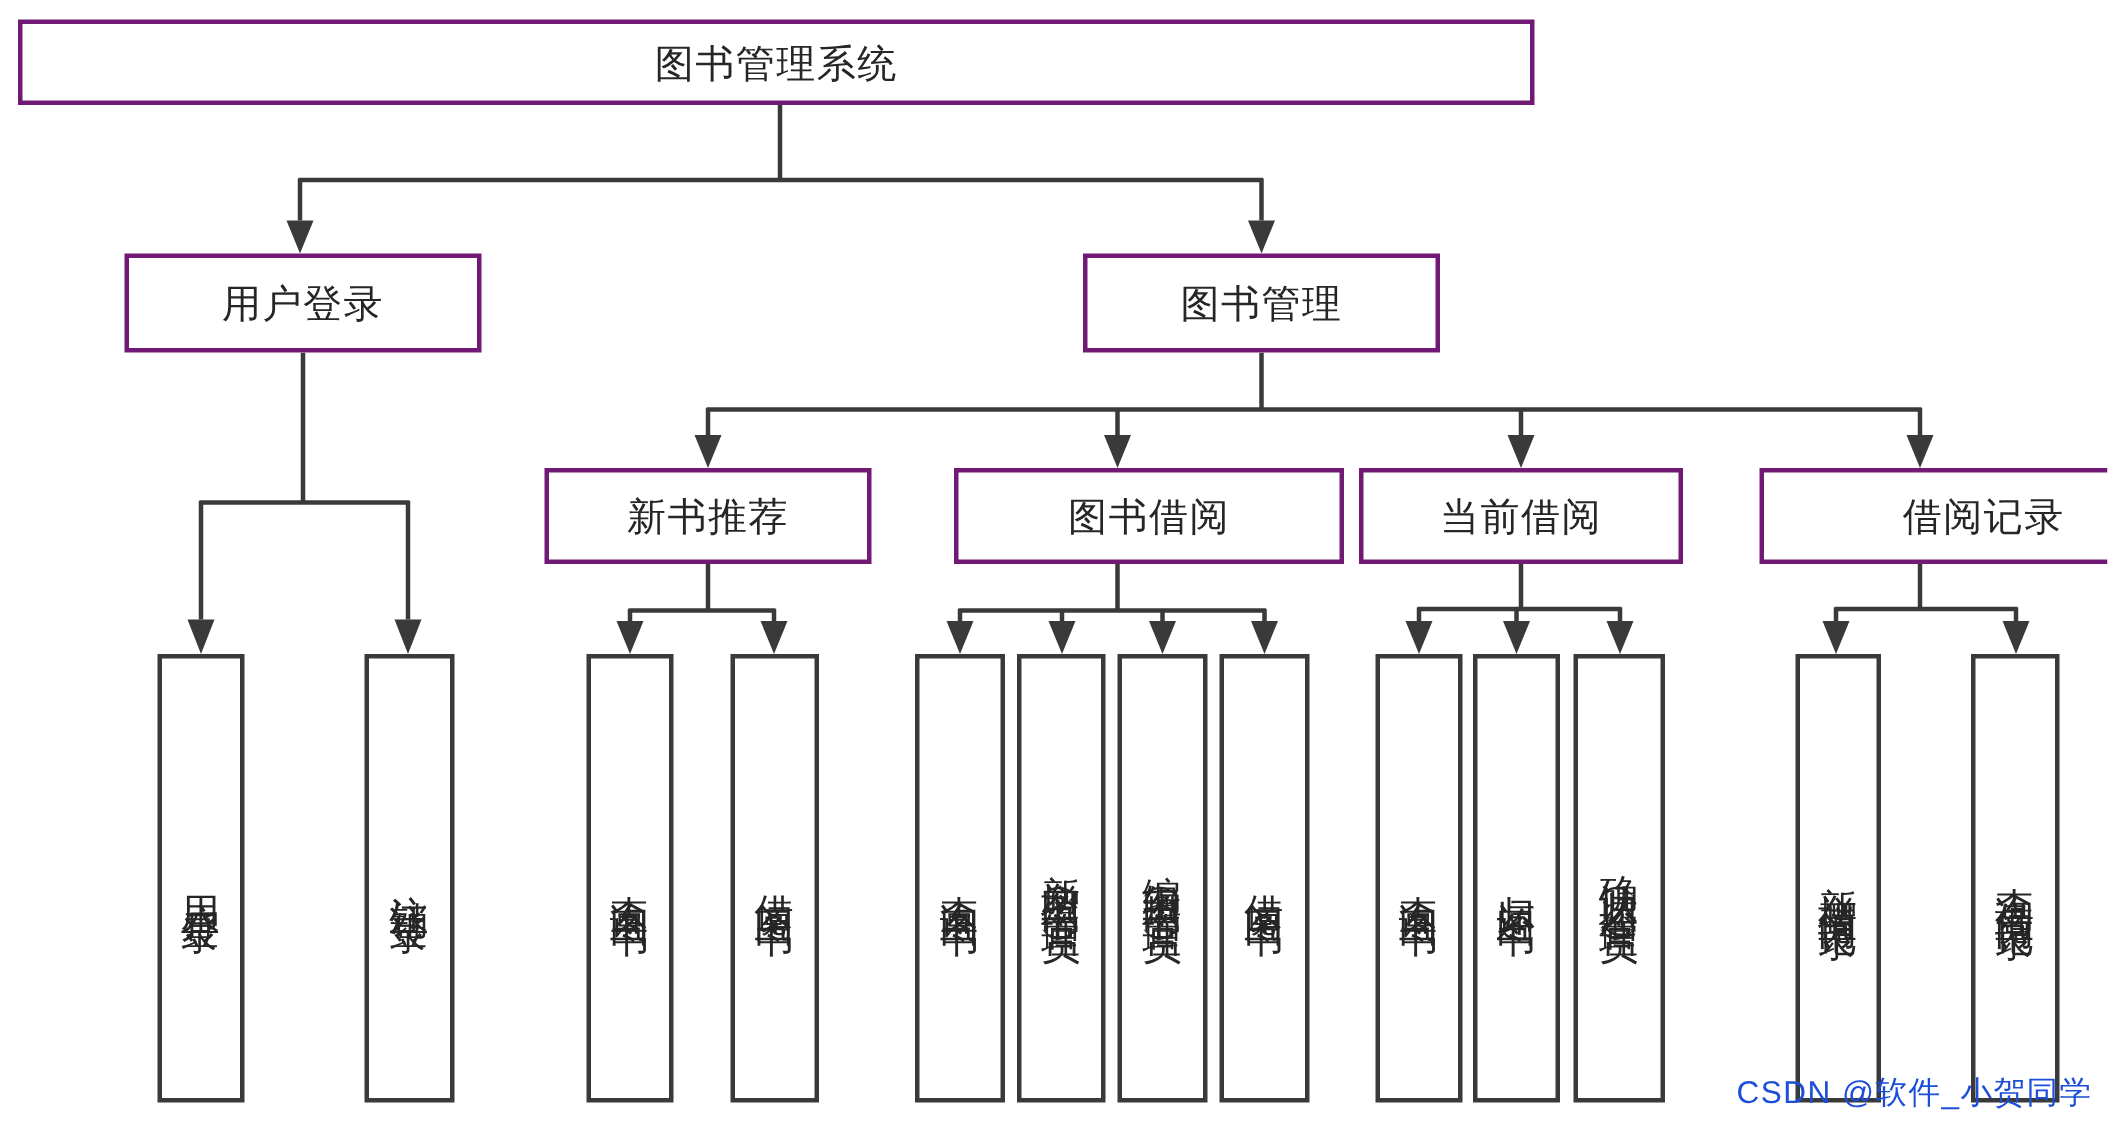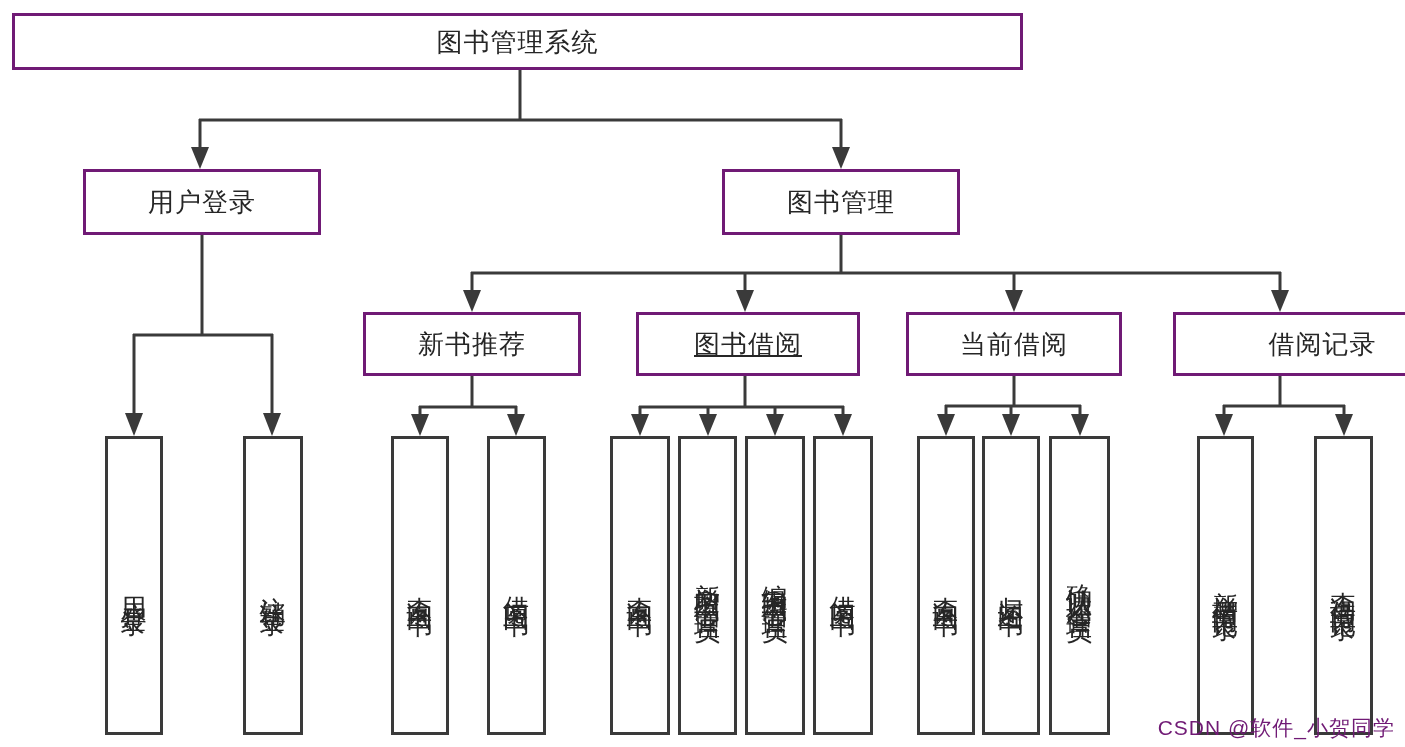--- a/index.html
+++ b/index.html
@@ -11,21 +11,21 @@
   .box{
     position:absolute;box-sizing:border-box;border:3px solid #701a75;background:#ffffff;
     display:flex;align-items:center;justify-content:center;
     font-size:26px;letter-spacing:1px;line-height:1;
   }
   
   .n-root   {left:12px;  top:13px;  width:1011px;height:57px;}
   .n-login  {left:83px;  top:169px; width:238px; height:66px;}
   .n-mgmt   {left:722px; top:169px; width:238px; height:66px;}
   .n-rec    {left:363px; top:312px; width:218px; height:64px;}
-  .n-bb     {left:636px; top:312px; width:224px; height:64px;text-decoration:underline;}
+  .n-bb     {left:636px; top:312px; width:260px; height:64px;}
   .n-cb     {left:906px; top:312px; width:216px; height:64px;text-align:center;}
   .n-br     {left:1173px;top:312px; width:251px; height:64px;padding-left:48px;}
   
   .leaf{position:absolute;top:436px;height:299px;box-sizing:border-box;border:3px solid #3a3a3a;
         background:#fff;display:flex;align-items:center;justify-content:center;}
   .leaf .vtxt{
     writing-mode:vertical-rl;text-orientation:mixed;
     font-size:26px;letter-spacing:5px;line-height:1;white-space:nowrap;
   }
   .l1 {left:105px; width:58px;}
@@ -35,21 +35,21 @@
   .l5 {left:610px; width:60px;}
   .l6 {left:678px; width:59px;}
   .l7 {left:745px; width:60px;}
   .l8 {left:813px; width:60px;}
   .l9 {left:917px; width:58px;}
   .l10{left:982px; width:58px;}
   .l11{left:1049px;width:61px;}
   .l12{left:1197px;width:57px;}
   .l13{left:1314px;width:59px;}
   .watermark{
-    position:absolute;right:10px;top:714px;font-size:21px;color:#701a75;
+    position:absolute;right:10px;top:714px;font-size:21px;color:#1d4ed8;
     letter-spacing:1px;white-space:nowrap;
   }
 </style>
 </head>
 <body>
 
 <div id="stage">
 
   <svg id="wires" viewBox="0 0 1405 747" xmlns="http://www.w3.org/2000/svg">
     <g stroke="#3a3a3a" stroke-width="3" fill="none">

